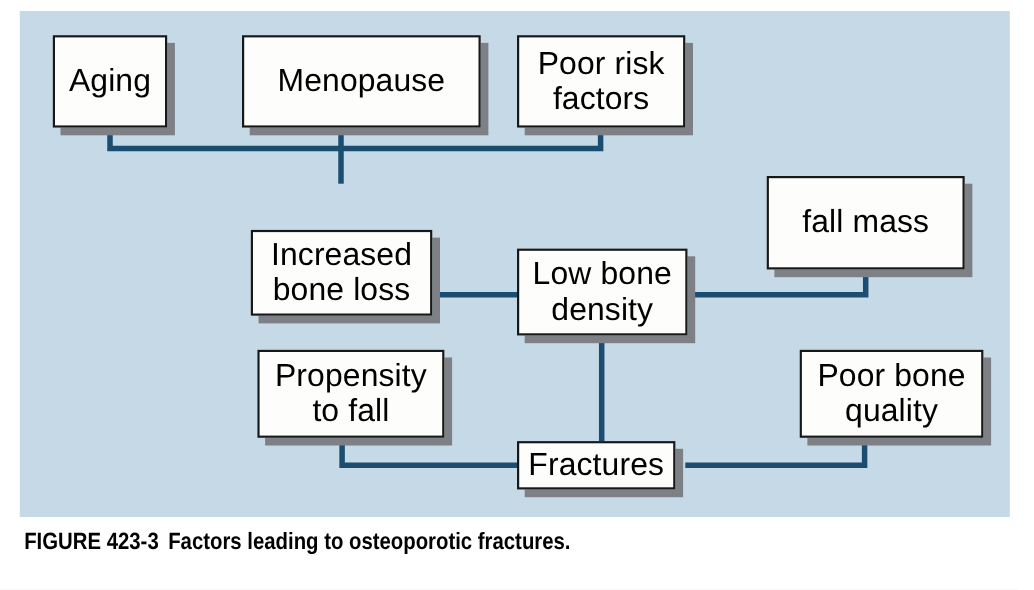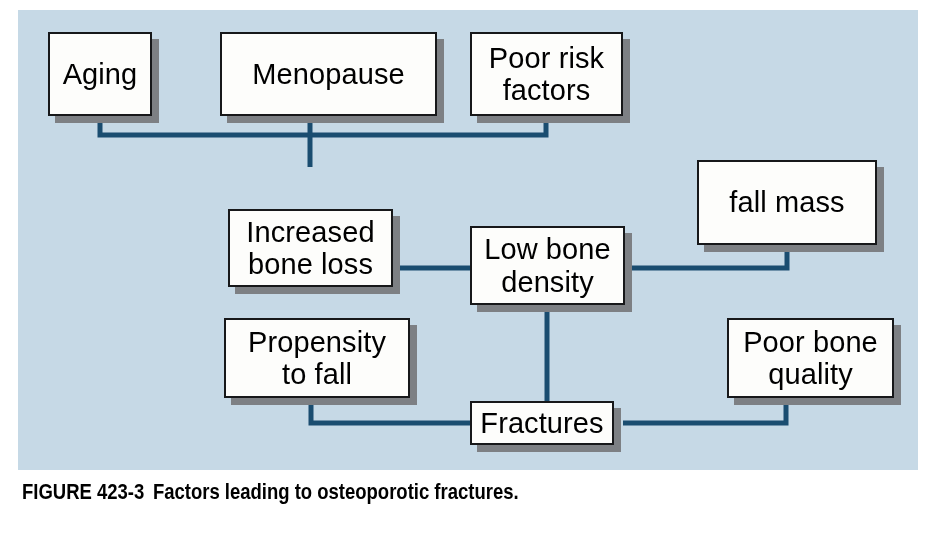--- a/index.html
+++ b/index.html
@@ -130,21 +130,21 @@
     </div>
   </div>
 
   <div class="node" style="left:470px; top:226px; width:155px; height:79px;">
     <div>
       <span>Low bone</span>
       <span>density</span>
     </div>
   </div>
 
-  <div class="node" style="left:224px; top:318px; width:186px; height:80px;">
+  <div class="node" style="left:234px; top:318px; width:170px; height:80px;">
     <div>
       <span>Propensity</span>
       <span>to fall</span>
     </div>
   </div>
 
   <div class="node" style="left:703px; top:318px; width:167px; height:80px;margin-left:24px;">
     <div>
       <span>Poor bone</span>
       <span>quality</span>

